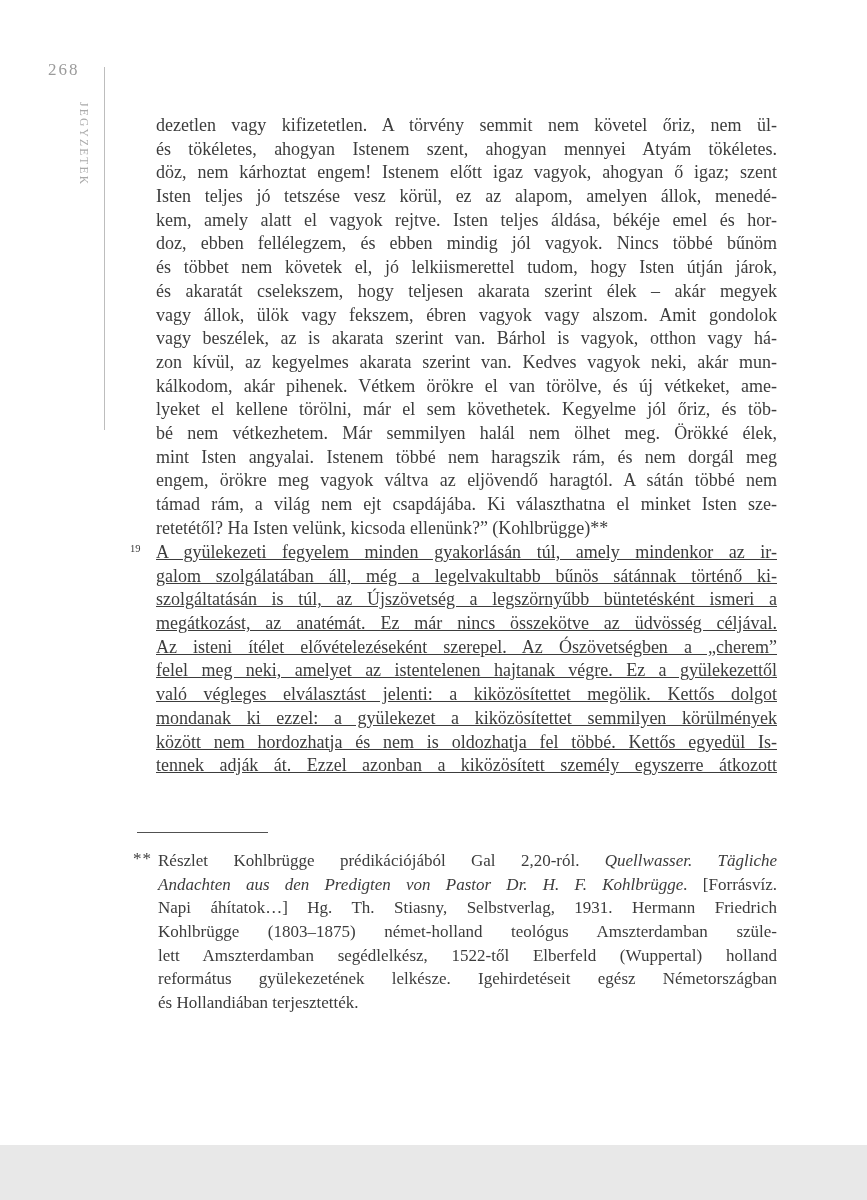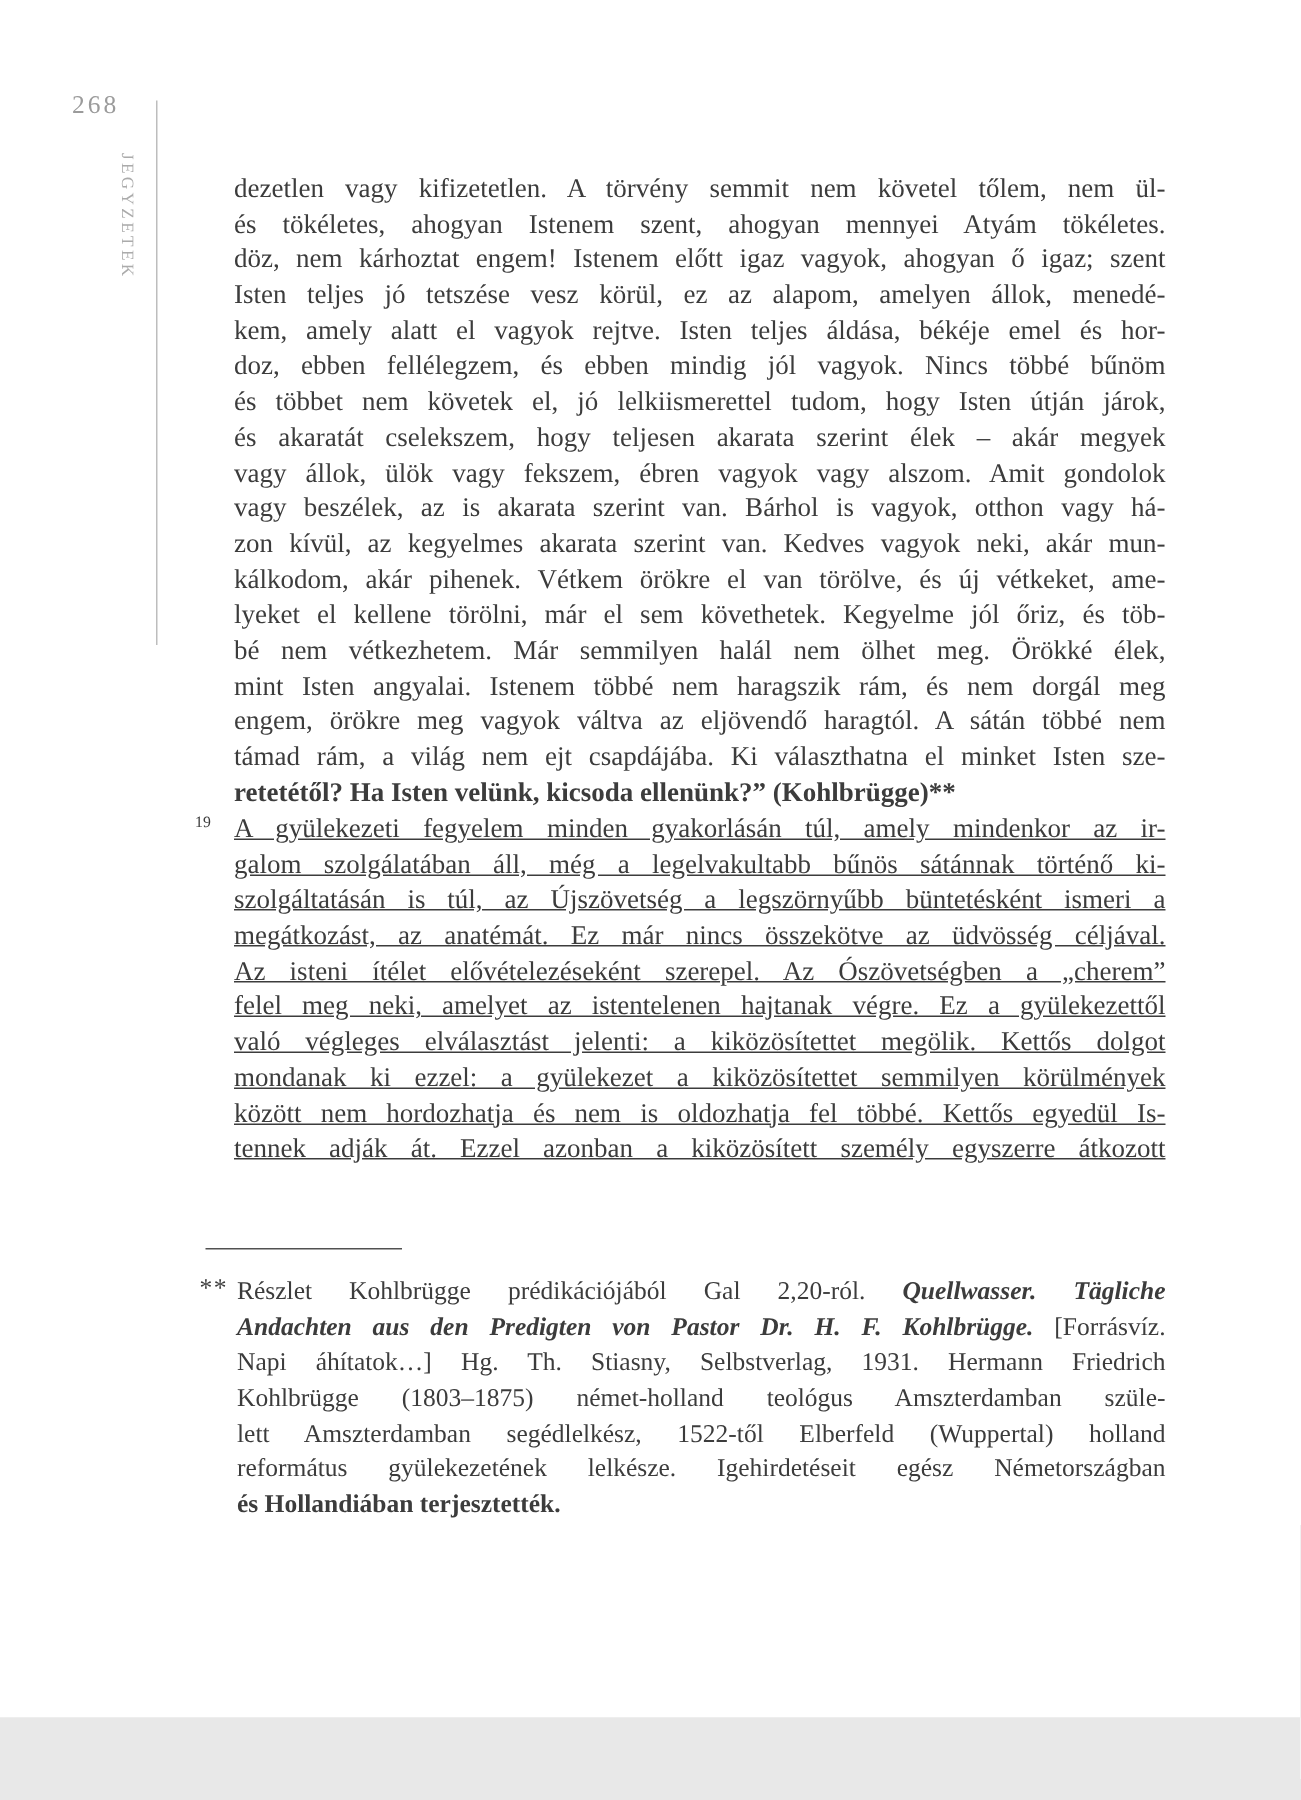--- a/index.html
+++ b/index.html
@@ -50,21 +50,20 @@
     line-height: 23.7px;
     height: 23.7px;
     text-align: justify;
     text-align-last: justify;
     white-space: normal;
     overflow: visible;
   }
   .tlast {
     text-align: right;
     text-align-last: left;
-    font-weight: bold;
   }
   .noteref {
     position: absolute;
     left: -26px;
     top: 2px;
     font-size: 10.5px;
     color: #3c3c3c;
   }
   .fsep {
     position: absolute;
@@ -84,35 +83,35 @@
   }
   .footnote .tline { line-height: 23.7px; height: 23.7px; }
   .fmark {
     position: absolute;
     left: -25px;
     top: 0;
     font-size: 17px;
     letter-spacing: 1px;
     color: #3c3c3c;
   }
-  .it { font-style: italic; font-weight: bold; }
+  .it { font-style: italic; }
 </style>
 </head>
 <body>
 
 <div class="page">
 
   <div class="pagenum">268</div>
 
   <div class="vrule"></div>
 
   <div class="margin-label">JEGYZETEK</div>
 
   <div class="textblock quote-para">
-      <div class="tline"><span>dezetlen vagy kifizetetlen. A törvény semmit nem követel tőlem, nem ül-</span></div>
+      <div class="tline"><span>dezetlen vagy kifizetetlen. A törvény semmit nem követel őriz, nem ül-</span></div>
       <div class="tline"><span>és tökéletes, ahogyan Istenem szent, ahogyan mennyei Atyám tökéletes.</span></div>
       <div class="tline"><span>döz, nem kárhoztat engem! Istenem előtt igaz vagyok, ahogyan ő igaz; szent</span></div>
       <div class="tline"><span>Isten teljes jó tetszése vesz körül, ez az alapom, amelyen állok, menedé-</span></div>
       <div class="tline"><span>kem, amely alatt el vagyok rejtve. Isten teljes áldása, békéje emel és hor-</span></div>
       <div class="tline"><span>doz, ebben fellélegzem, és ebben mindig jól vagyok. Nincs többé bűnöm</span></div>
       <div class="tline"><span>és többet nem követek el, jó lelkiismerettel tudom, hogy Isten útján járok,</span></div>
       <div class="tline"><span>és akaratát cselekszem, hogy teljesen akarata szerint élek – akár megyek</span></div>
       <div class="tline"><span>vagy állok, ülök vagy fekszem, ébren vagyok vagy alszom. Amit gondolok</span></div>
       <div class="tline"><span>vagy beszélek, az is akarata szerint van. Bárhol is vagyok, otthon vagy há-</span></div>
       <div class="tline"><span>zon kívül, az kegyelmes akarata szerint van. Kedves vagyok neki, akár mun-</span></div>

